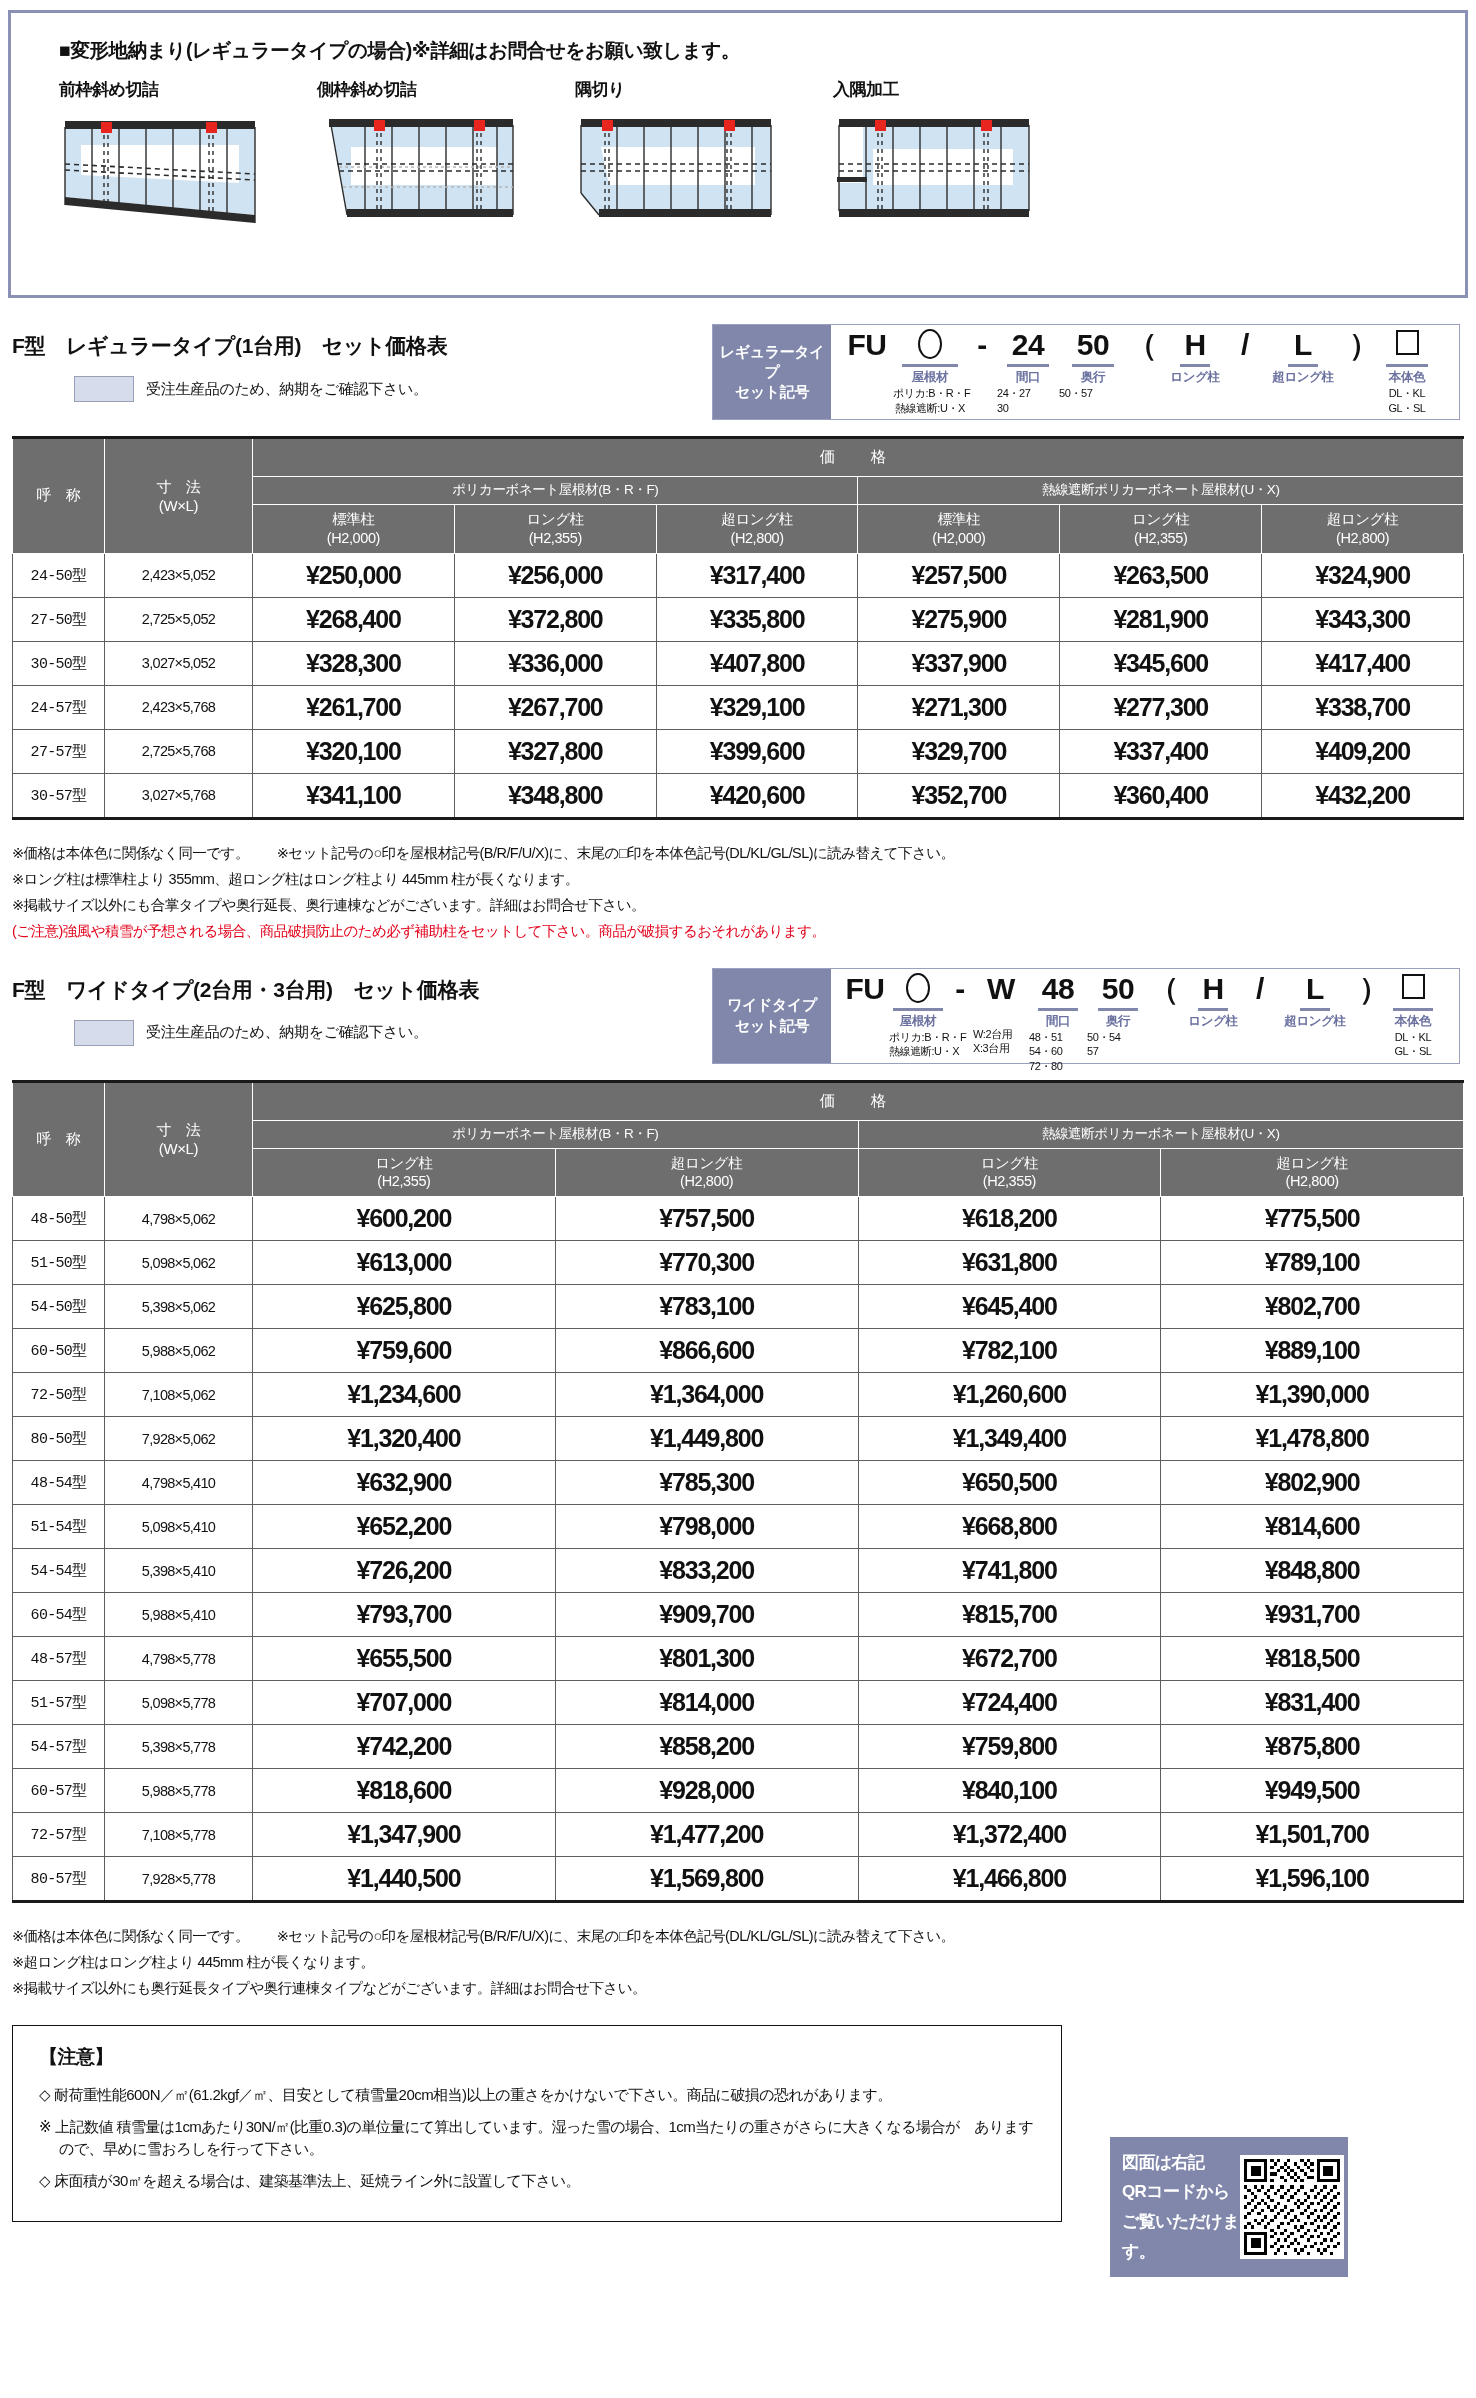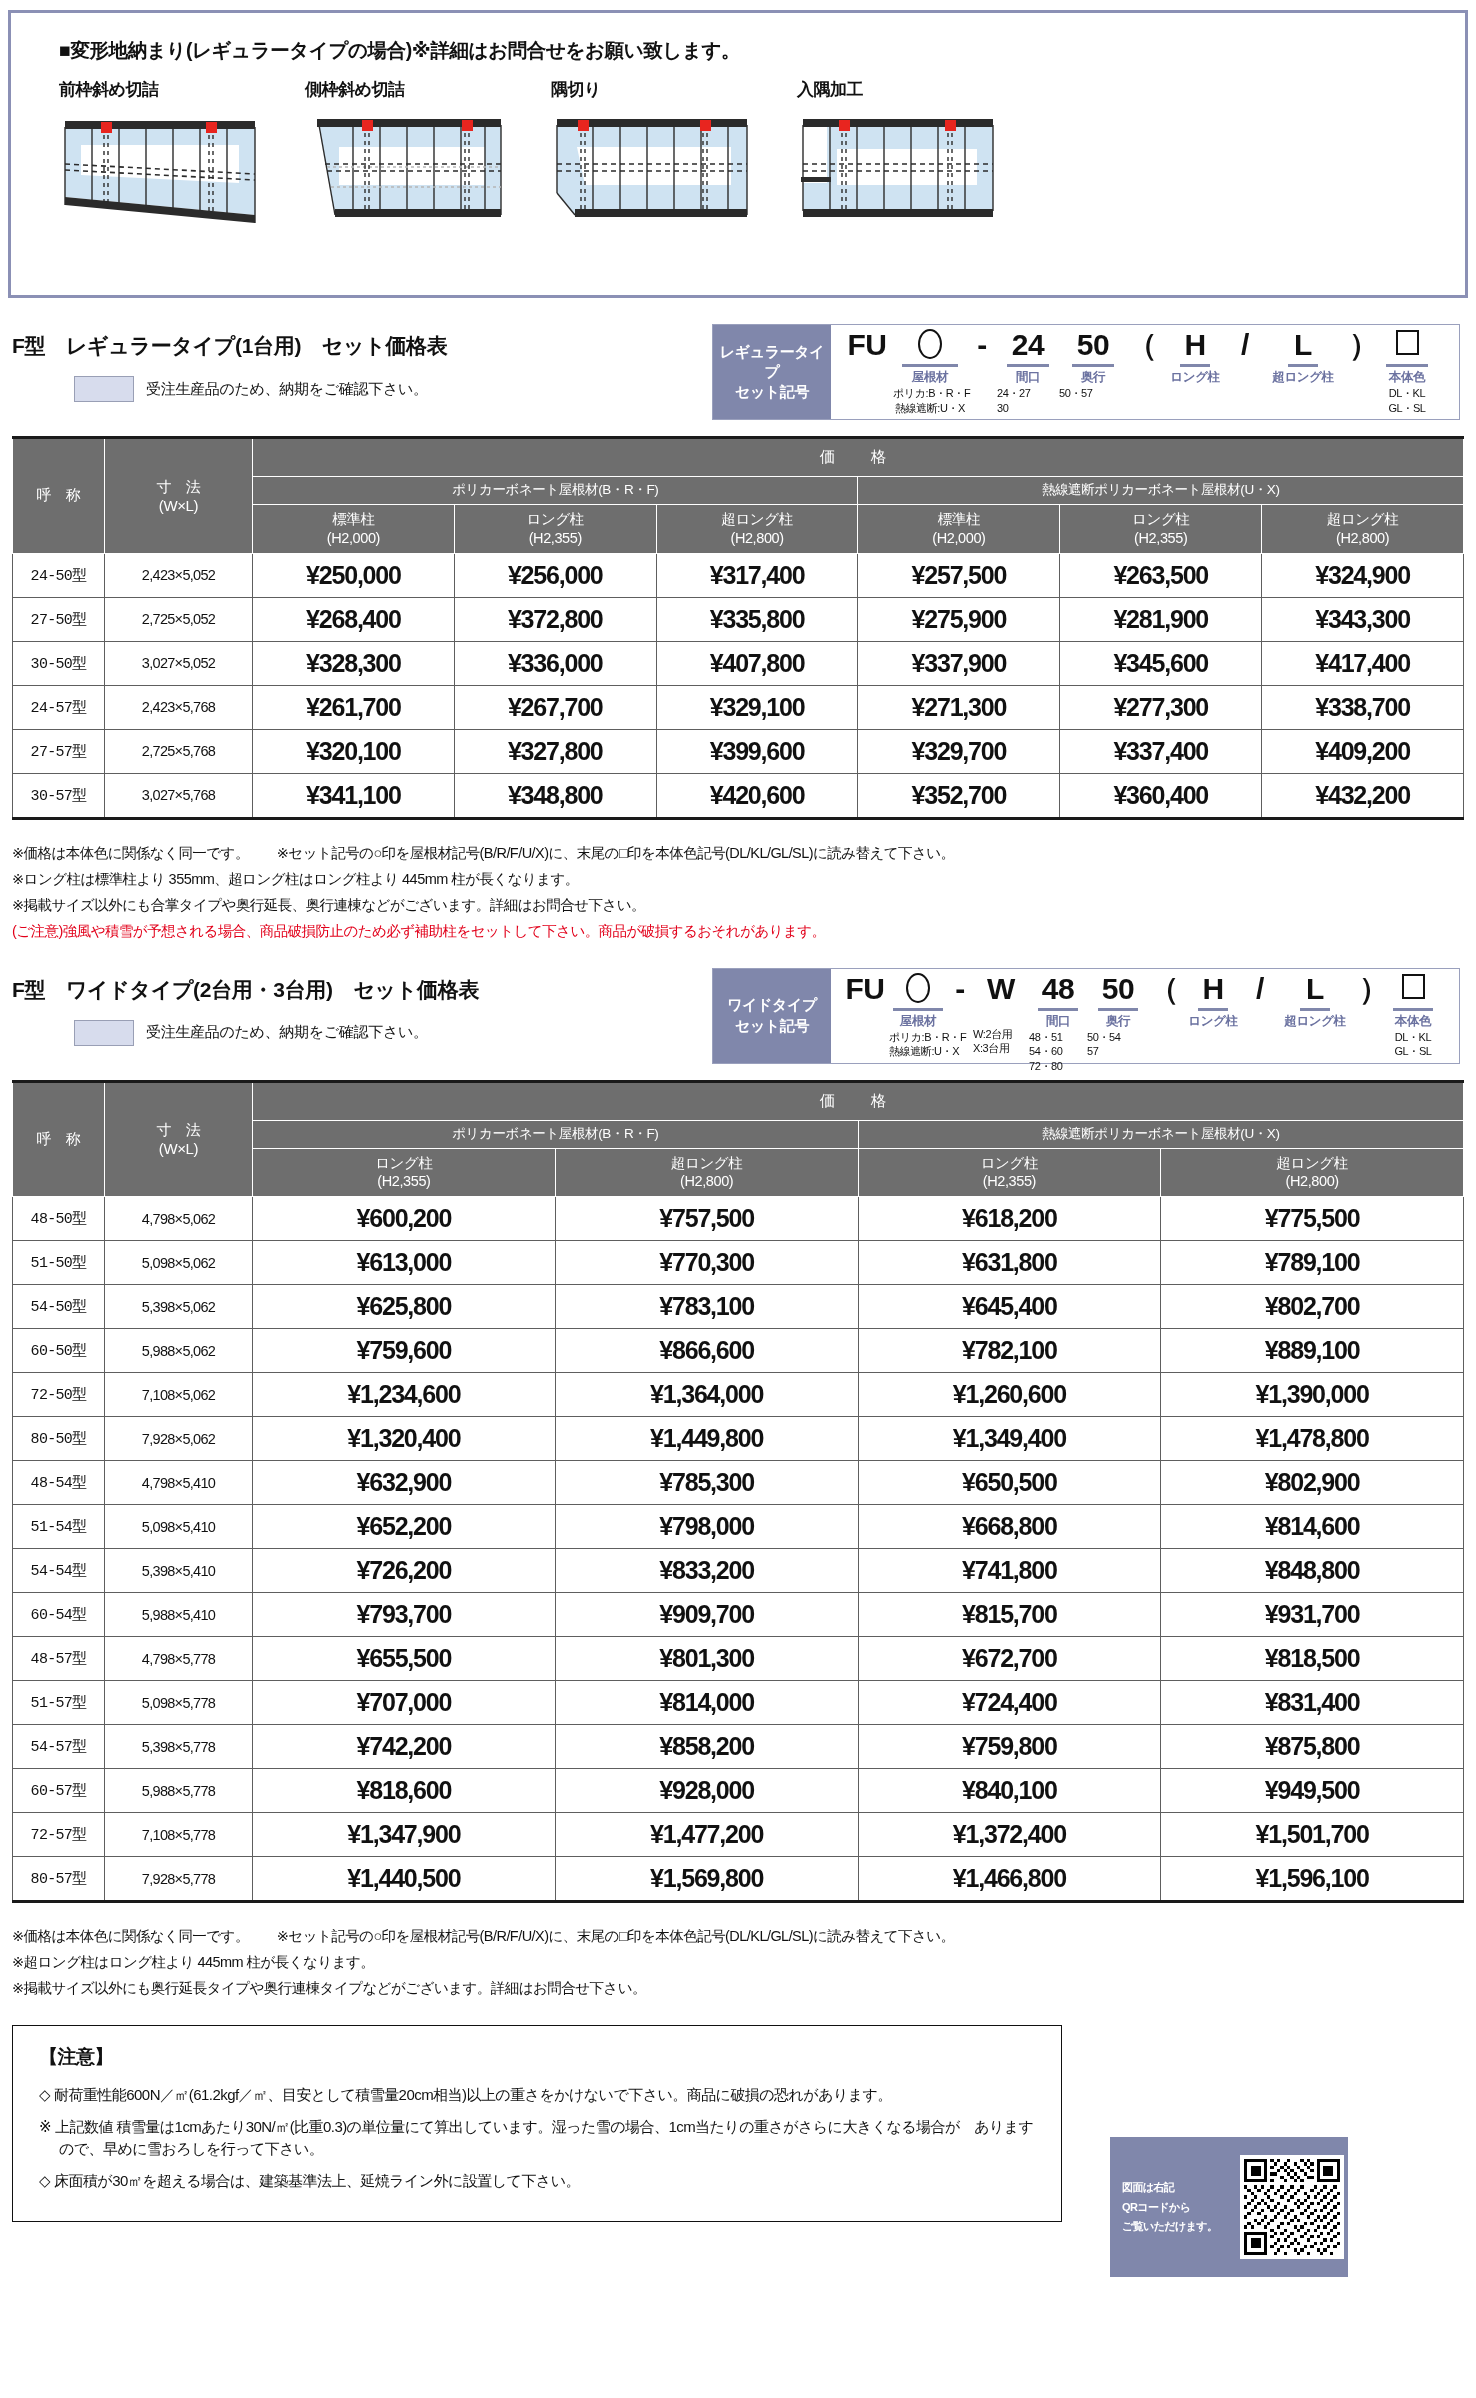--- a/index.html
+++ b/index.html
@@ -30,21 +30,21 @@
   .diagram-heading {
     font-size: 19.5px;
     font-weight: bold;
     letter-spacing: -0.4px;
     color: #111;
     margin: 10px 0 14px 30px;
   }
   .diagram-row {
     display: flex;
     margin-left: 30px;
-    gap: 0px;
+    gap: 12px;
   }
   .diagram-item { width: 246px; }
   .diagram-label {
     font-size: 17px;
     font-weight: bold;
     letter-spacing: -0.5px;
     margin-bottom: 8px;
     color: #111;
   }
   .diagram-canvas { width: 200px; height: 126px; }
@@ -214,21 +214,21 @@
   .qr-block {
     display: flex;
     align-items: center;
     background: #8087ab;
     width: 238px;
     height: 140px;
     margin-top: 112px;
     padding-left: 12px;
   }
   .qr-text {
-    color: #ffffff; font-size: 11px; font-weight: bold; line-height: 1.75;
+    color: #ffffff; font-size: 17px; font-weight: bold; line-height: 1.75;
     letter-spacing: -0.6px; width: 118px;
   }
   .qr-img { width: 104px; height: 104px; background: #ffffff; padding: 4px; }
 </style>
 </head>
 <body>
 
 <div class="page">
 
   <div class="diagram-panel">

